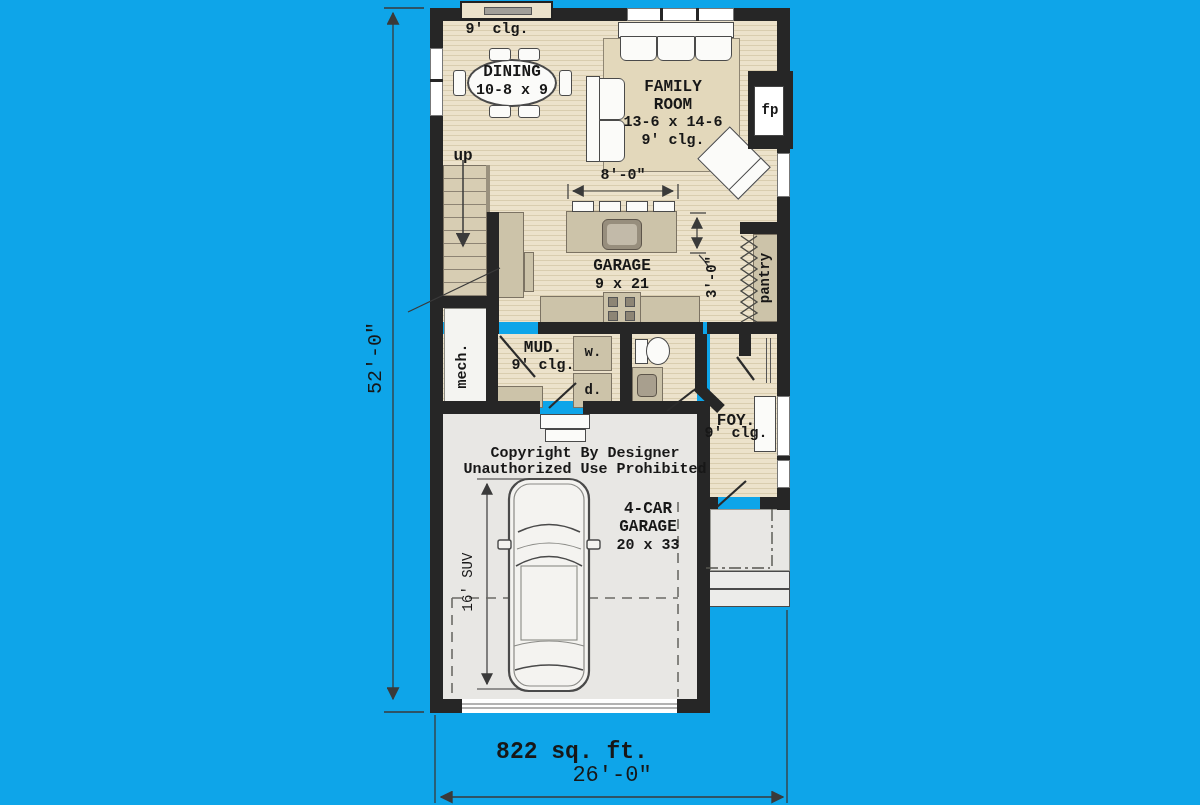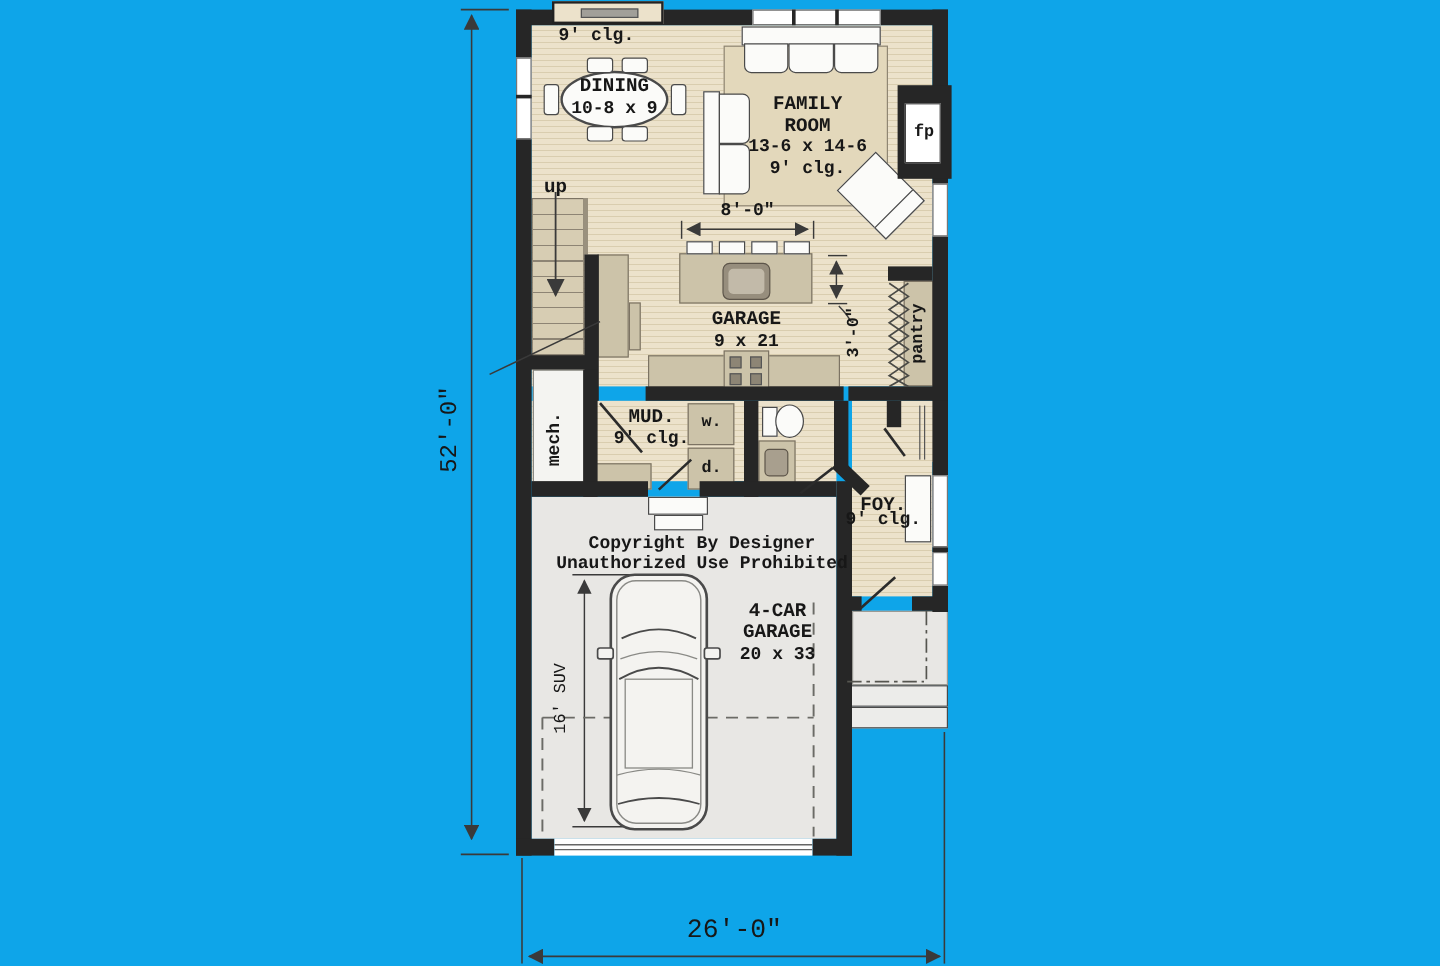--- a/index.html
+++ b/index.html
@@ -260,17 +260,18 @@
 
   <div class="lbl f15" style="left:465px;top:446px;width:240px;text-align:center;">Copyright By Designer</div>
   <div class="lbl f15" style="left:455px;top:462px;width:260px;">Unauthorized Use Prohibited</div>
 
   <div class="lbl f16" style="left:588px;top:501px;width:120px;">4-CAR</div>
   <div class="lbl f16" style="left:588px;top:519px;width:120px;">GARAGE</div>
   <div class="lbl f15" style="left:588px;top:538px;width:120px;">20 x 33</div>
 
   <div class="lbl f14 rot" style="left:415px;top:573px;width:110px;height:18px;font-weight:400;">16' SUV</div>
 
+  <div class="lbl f23" style="left:422px;top:740px;width:300px;">822 sq. ft.</div>
 
   <div class="lbl f22n" style="left:512px;top:764px;width:200px;">26'-0"</div>
   <div class="lbl f20n rot" style="left:318px;top:345px;width:120px;height:26px;">52'-0"</div>
 
 </div>
 
 </body></html>

